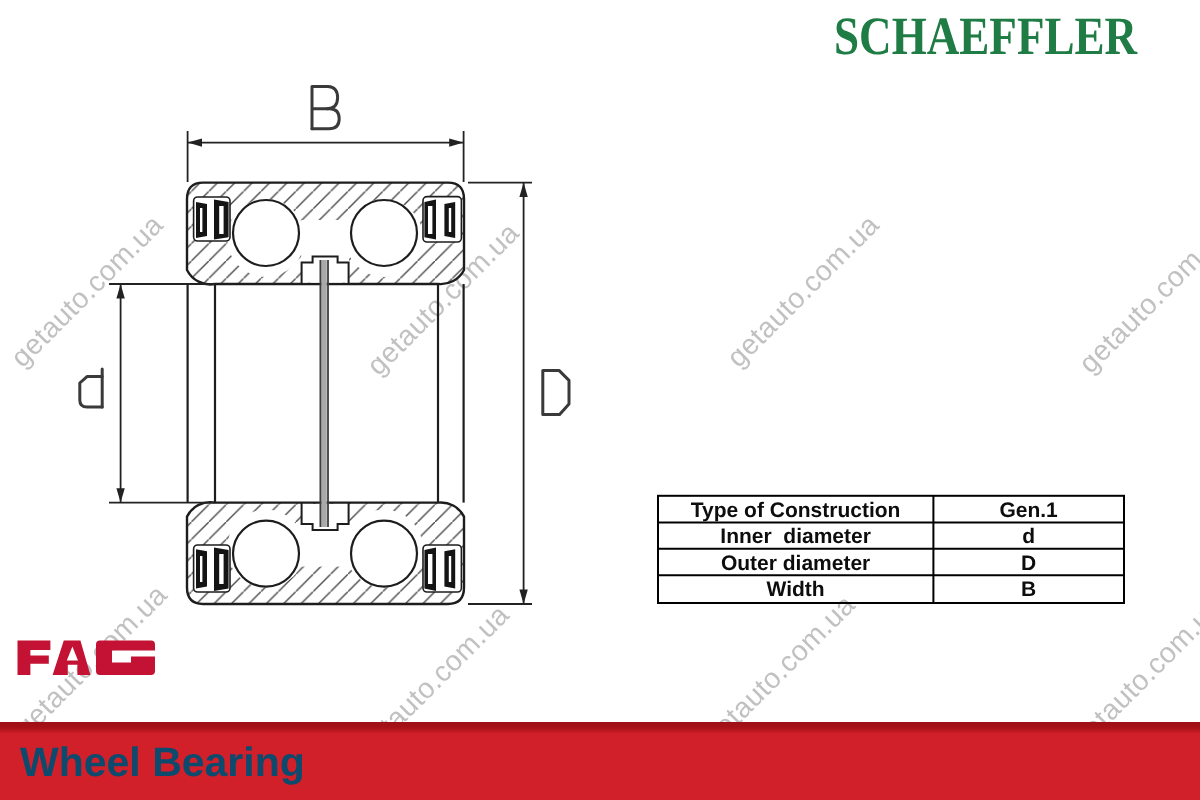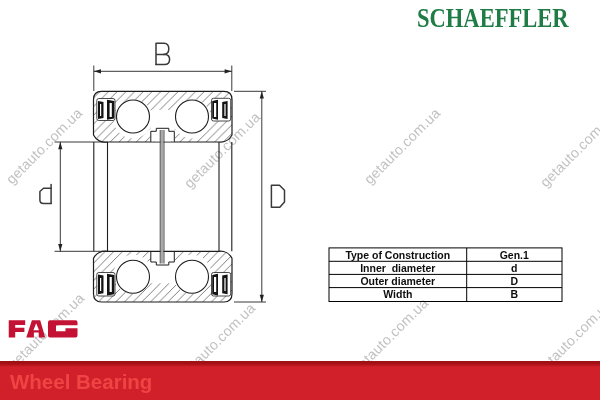--- a/index.html
+++ b/index.html
@@ -5,21 +5,21 @@
   html,body{margin:0;padding:0;}
   body{width:600px;height:400px;background:#fff;overflow:hidden;position:relative;
        font-family:"Liberation Sans",sans-serif;}
   .wm{position:absolute;color:#c1c1c1;font-size:14.2px;letter-spacing:0.2px;
       white-space:nowrap;transform:translate(-50%,-50%) rotate(-45deg);z-index:1;}
   #schaeffler{position:absolute;left:417px;top:3px;z-index:3;
       font-family:"Liberation Serif",serif;font-weight:bold;font-size:27px;
       color:#1f7c45;transform:scaleX(0.835);transform-origin:0 0;}
   #bar{position:absolute;left:0;top:361px;width:600px;height:39px;z-index:4;
       background:linear-gradient(180deg,#9d1016 0px,#a81118 3px,#d2202a 6px,#d2202a 100%);}
-  #bartext{position:absolute;left:10px;top:370px;color:#ef4444;font-weight:bold;
+  #bartext{position:absolute;left:10px;top:370px;color:#0c4a6e;font-weight:bold;
       font-size:20.5px;letter-spacing:0px;z-index:5;}
   svg{position:absolute;left:0;top:0;z-index:2;}
 </style>
 </head>
 <body>
 <div class="wm" style="left:44px;top:146px;">getauto.com.ua</div>
 <div class="wm" style="left:222px;top:150px;">getauto.com.ua</div>
 <div class="wm" style="left:402px;top:146px;">getauto.com.ua</div>
 <div class="wm" style="left:578px;top:149px;">getauto.com.ua</div>
 <div class="wm" style="left:46px;top:331px;">getauto.com.ua</div>

